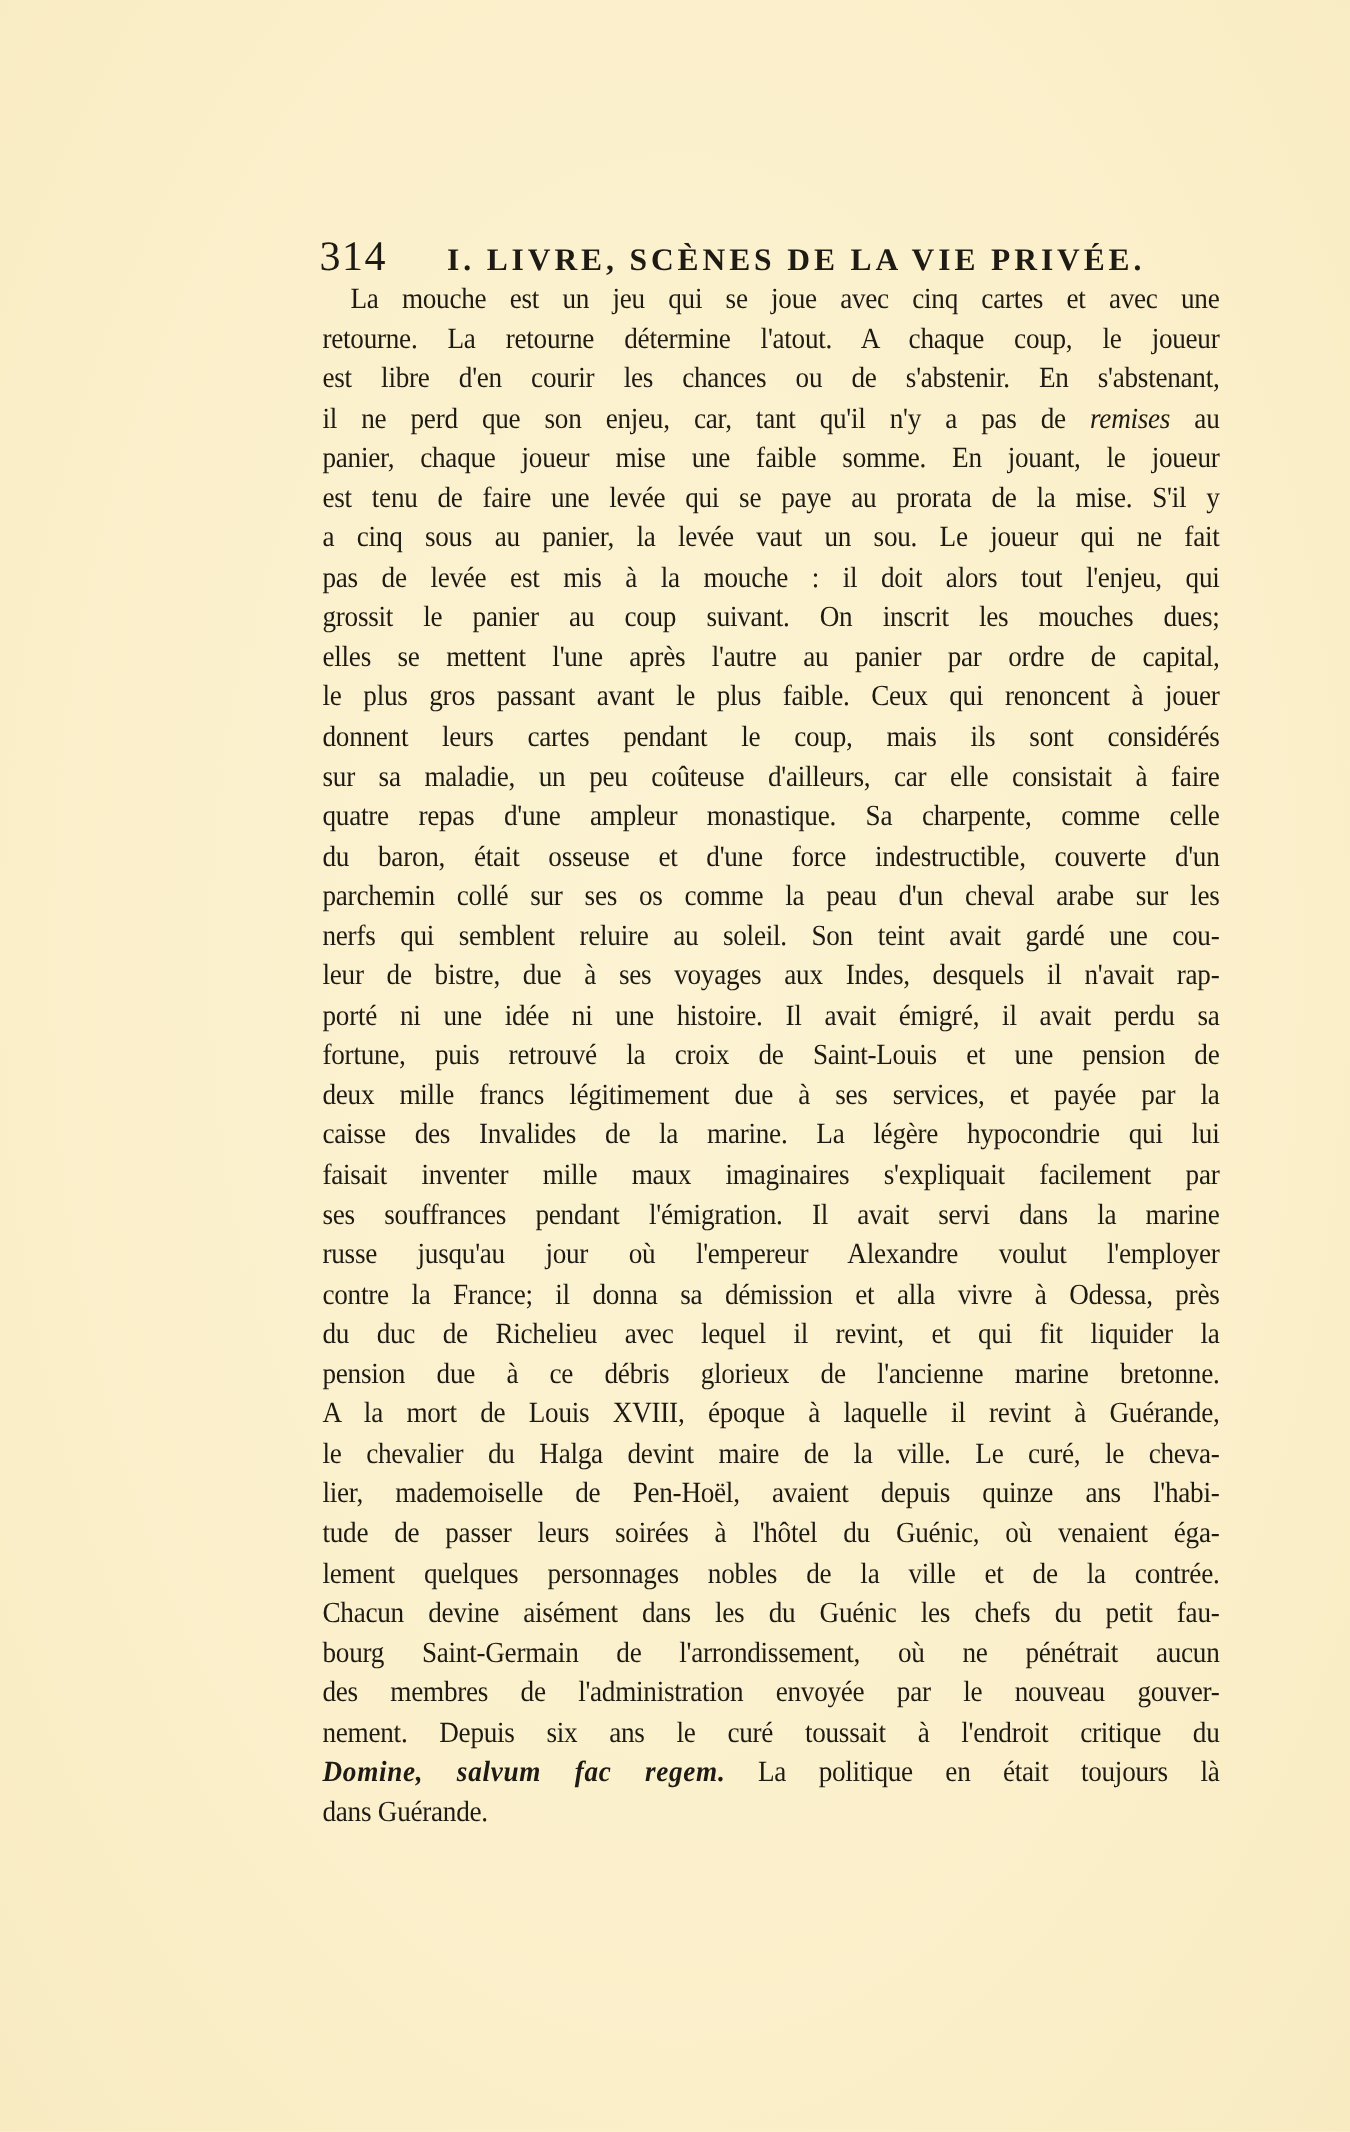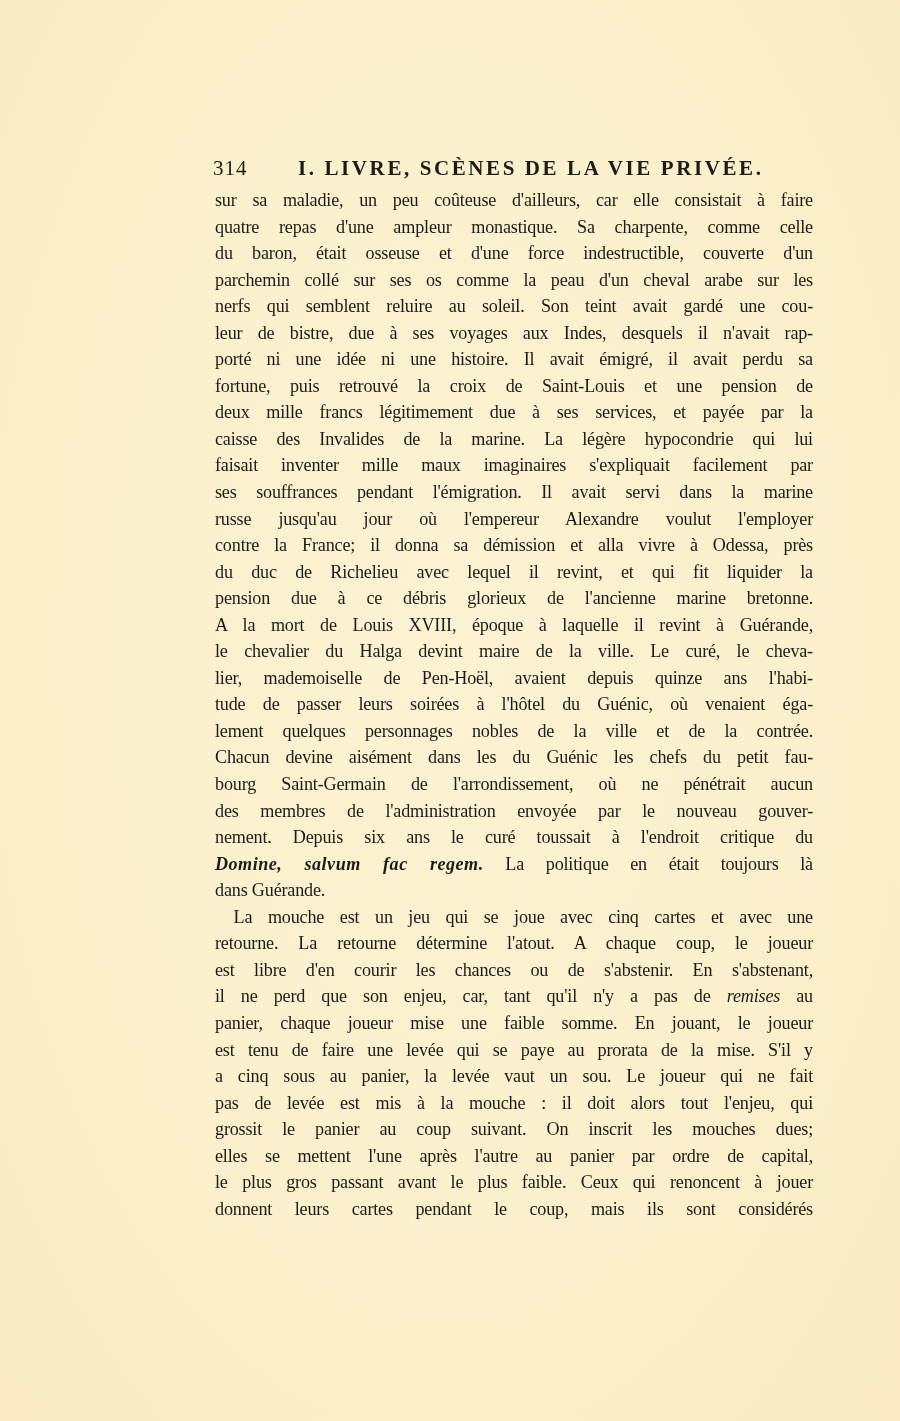--- a/index.html
+++ b/index.html
@@ -25,21 +25,21 @@
     .header {
       position: absolute;
       left: 213px;
       top: 156px;
       width: 600px;
       height: 30px;
       display: flex;
       align-items: baseline;
     }
     .page-number {
-      font-size: 21px;
+      font-size: 28px;
       letter-spacing: 1px;
       width: 70px;
     }
     .running-title {
       font-size: 21px;
       font-weight: bold;
       letter-spacing: 2.6px;
       margin-left: 15px;
     }
     .body-text {
@@ -86,20 +86,35 @@
 <div class="page">
 
   <div class="header">
     <span class="page-number">314</span>
     <span class="running-title">I. LIVRE, SCÈNES DE LA VIE PRIVÉE.</span>
   </div>
 
   <div class="body-text">
 
     <div class="paragraph">
+      <span class="line indent">La mouche est un jeu qui se joue avec cinq cartes et avec une</span>
+      <span class="line">retourne. La retourne détermine l'atout. A chaque coup, le joueur</span>
+      <span class="line">est libre d'en courir les chances ou de s'abstenir. En s'abstenant,</span>
+      <span class="line"><span>il ne perd que son enjeu, car, tant qu'il n'y a pas de </span><em class="term">remises</em><span> au</span></span>
+      <span class="line">panier, chaque joueur mise une faible somme. En jouant, le joueur</span>
+      <span class="line">est tenu de faire une levée qui se paye au prorata de la mise. S'il y</span>
+      <span class="line">a cinq sous au panier, la levée vaut un sou. Le joueur qui ne fait</span>
+      <span class="line">pas de levée est mis à la mouche : il doit alors tout l'enjeu, qui</span>
+      <span class="line">grossit le panier au coup suivant. On inscrit les mouches dues;</span>
+      <span class="line">elles se mettent l'une après l'autre au panier par ordre de capital,</span>
+      <span class="line">le plus gros passant avant le plus faible. Ceux qui renoncent à jouer</span>
+      <span class="line">donnent leurs cartes pendant le coup, mais ils sont considérés</span>
+    </div>
+
+    <div class="paragraph">
       <span class="line">sur sa maladie, un peu coûteuse d'ailleurs, car elle consistait à faire</span>
       <span class="line">quatre repas d'une ampleur monastique. Sa charpente, comme celle</span>
       <span class="line">du baron, était osseuse et d'une force indestructible, couverte d'un</span>
       <span class="line">parchemin collé sur ses os comme la peau d'un cheval arabe sur les</span>
       <span class="line">nerfs qui semblent reluire au soleil. Son teint avait gardé une cou-</span>
       <span class="line">leur de bistre, due à ses voyages aux Indes, desquels il n'avait rap-</span>
       <span class="line">porté ni une idée ni une histoire. Il avait émigré, il avait perdu sa</span>
       <span class="line">fortune, puis retrouvé la croix de Saint-Louis et une pension de</span>
       <span class="line">deux mille francs légitimement due à ses services, et payée par la</span>
       <span class="line">caisse des Invalides de la marine. La légère hypocondrie qui lui</span>
@@ -115,29 +130,14 @@
       <span class="line">tude de passer leurs soirées à l'hôtel du Guénic, où venaient éga-</span>
       <span class="line">lement quelques personnages nobles de la ville et de la contrée.</span>
       <span class="line">Chacun devine aisément dans les du Guénic les chefs du petit fau-</span>
       <span class="line">bourg Saint-Germain de l'arrondissement, où ne pénétrait aucun</span>
       <span class="line">des membres de l'administration envoyée par le nouveau gouver-</span>
       <span class="line">nement. Depuis six ans le curé toussait à l'endroit critique du</span>
       <span class="line"><em class="latin">Domine, salvum fac regem.</em><span> La politique en était toujours là</span></span>
       <span class="line last">dans Guérande.</span>
     </div>
 
-    <div class="paragraph">
-      <span class="line indent">La mouche est un jeu qui se joue avec cinq cartes et avec une</span>
-      <span class="line">retourne. La retourne détermine l'atout. A chaque coup, le joueur</span>
-      <span class="line">est libre d'en courir les chances ou de s'abstenir. En s'abstenant,</span>
-      <span class="line"><span>il ne perd que son enjeu, car, tant qu'il n'y a pas de </span><em class="term">remises</em><span> au</span></span>
-      <span class="line">panier, chaque joueur mise une faible somme. En jouant, le joueur</span>
-      <span class="line">est tenu de faire une levée qui se paye au prorata de la mise. S'il y</span>
-      <span class="line">a cinq sous au panier, la levée vaut un sou. Le joueur qui ne fait</span>
-      <span class="line">pas de levée est mis à la mouche : il doit alors tout l'enjeu, qui</span>
-      <span class="line">grossit le panier au coup suivant. On inscrit les mouches dues;</span>
-      <span class="line">elles se mettent l'une après l'autre au panier par ordre de capital,</span>
-      <span class="line">le plus gros passant avant le plus faible. Ceux qui renoncent à jouer</span>
-      <span class="line">donnent leurs cartes pendant le coup, mais ils sont considérés</span>
-    </div>
-
   </div>
 </div>
 
 </body></html>

